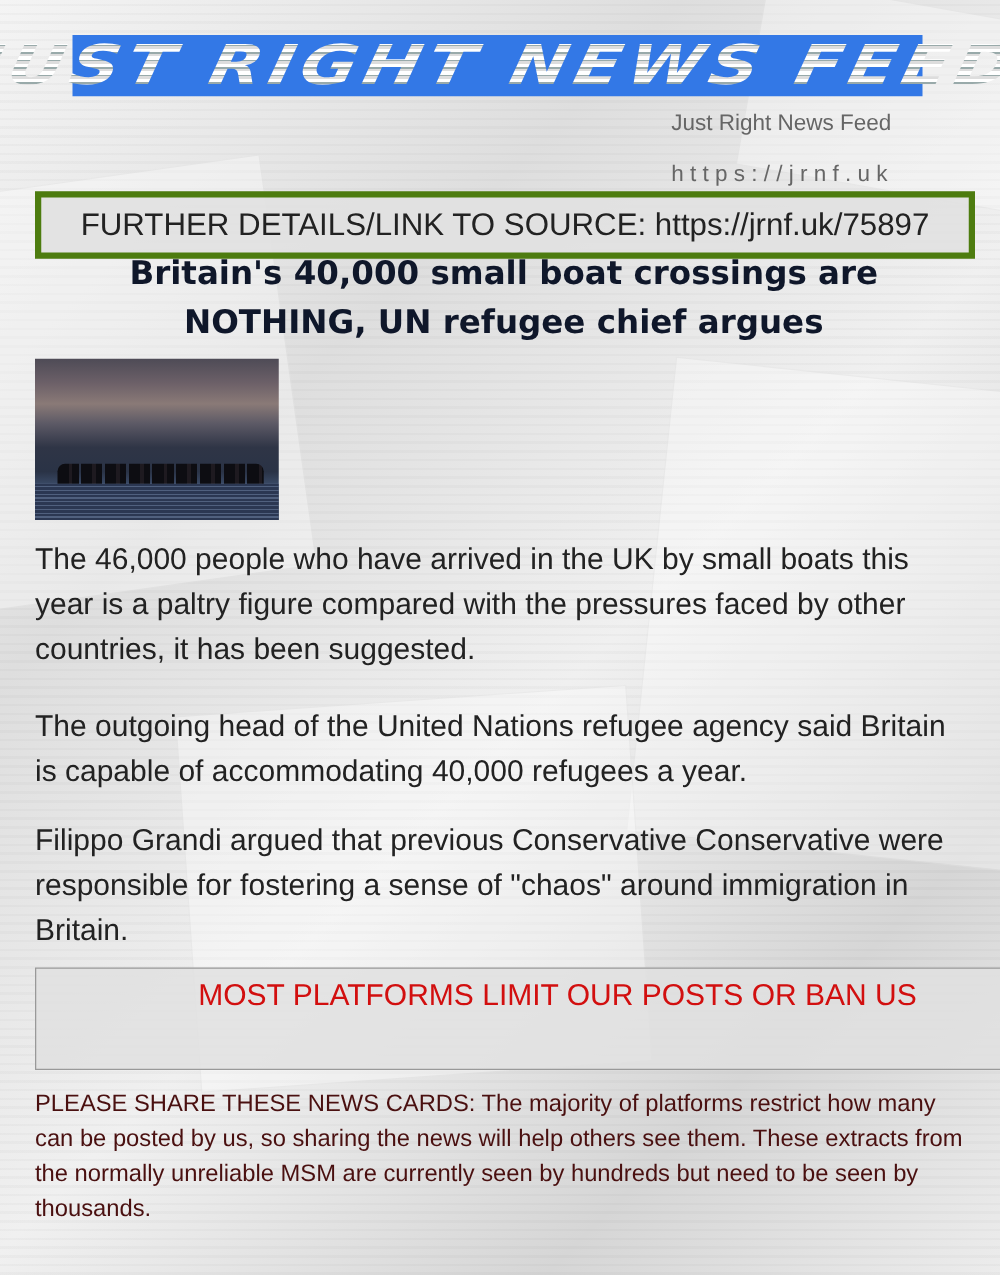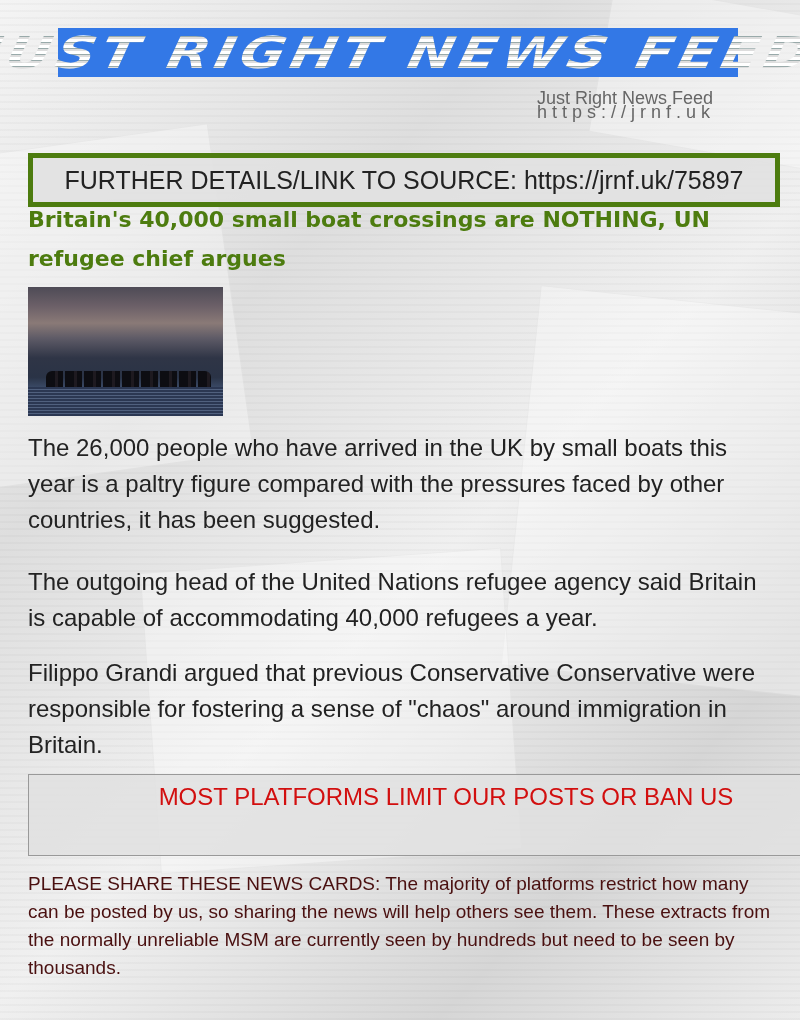--- a/index.html
+++ b/index.html
@@ -22,30 +22,30 @@
   }
   .banner span {
     font-family:"DejaVu Sans", sans-serif; font-weight:bold; font-style:italic;
     font-size:44px; letter-spacing:4px; color:#eee;
     background:repeating-linear-gradient(180deg,#ffffff 0 3px,#9aa 3px 4px,#ddd 4px 6px);
     -webkit-background-clip:text; background-clip:text; -webkit-text-fill-color:transparent;
     transform:skewX(-12deg) scaleX(1.25);
   }
   .source-line { position:absolute; left:31px; top:104px; font-size:18px; color:#555; }
   .brand-name { position:absolute; left:537px; top:88px; font-size:18px; color:#666; }
-  .brand-url { position:absolute; left:537px; top:102px; font-size:18px; color:#666; letter-spacing:5px; }
+  .brand-url { position:absolute; left:537px; top:129px; font-size:18px; color:#666; letter-spacing:5px; }
   .link-box {
     position:absolute; left:28px; top:153px; width:742px; height:44px;
     background:rgba(225,225,225,0.9); border:5px solid #4d7c0f;
     display:flex; align-items:center; justify-content:center;
     font-size:25px; color:#222;
   }
   .headline {
     position:absolute; left:28px; top:200px; width:750px;
-    font-family:"DejaVu Sans", sans-serif; font-weight:bold; font-size:22px; line-height:39px; color:#4d7c0f;
+    font-family:"DejaVu Sans", sans-serif; font-weight:bold; font-size:26px; line-height:39px; color:#0f172a;text-align:center;
   }
   .photo {
     position:absolute; left:28px; top:287px; width:195px; height:129px; overflow:hidden;
     background:linear-gradient(180deg,#4e4b56 0%,#6c6068 15%,#8a7a77 28%,#5d5a66 40%,#2f3546 55%,#2a3346 70%,#3a4a66 78%,#27334a 100%);
   }
   .photo .people {
     position:absolute; left:18px; top:84px; width:165px; height:22px;
     background:repeating-linear-gradient(90deg,#0d0d12 0 9px,#1e1a20 9px 12px,#0d0d12 12px 17px,transparent 17px 19px);
     border-radius:6px 6px 2px 2px;
   }
@@ -87,21 +87,21 @@
     <span>FURTHER DETAILS/LINK TO SOURCE: https://jrnf.uk/75897</span>
   </div>
 
   <div class="headline">Britain's 40,000 small boat crossings are NOTHING, UN refugee chief argues</div>
 
   <div class="photo" title="Migrants wading into the sea at dusk">
     <div class="people"></div>
     <div class="water"></div>
   </div>
 
-  <div class="para" style="top:430px">The 26,000 people who have arrived in the UK by small boats this year is a paltry figure compared with the pressures faced by other countries, it has been suggested.</div>
+  <div class="para" style="top:430px">The 46,000 people who have arrived in the UK by small boats this year is a paltry figure compared with the pressures faced by other countries, it has been suggested.</div>
   <div class="para" style="top:564px">The outgoing head of the United Nations refugee agency said Britain is capable of accommodating 40,000 refugees a year.</div>
   <div class="para" style="top:655px">Filippo Grandi argued that previous Conservative Conservative were responsible for fostering a sense of "chaos" around immigration in Britain.</div>
 
   <div class="social-box">
     <div class="social-warning">MOST PLATFORMS LIMIT OUR POSTS OR BAN US</div>
   </div>
 
   <div class="share-text">PLEASE SHARE THESE NEWS CARDS: The majority of platforms restrict how many can be posted by us, so sharing the news will help others see them. These extracts from the normally unreliable MSM are currently seen by hundreds but need to be seen by thousands.</div>
 </div>
 

